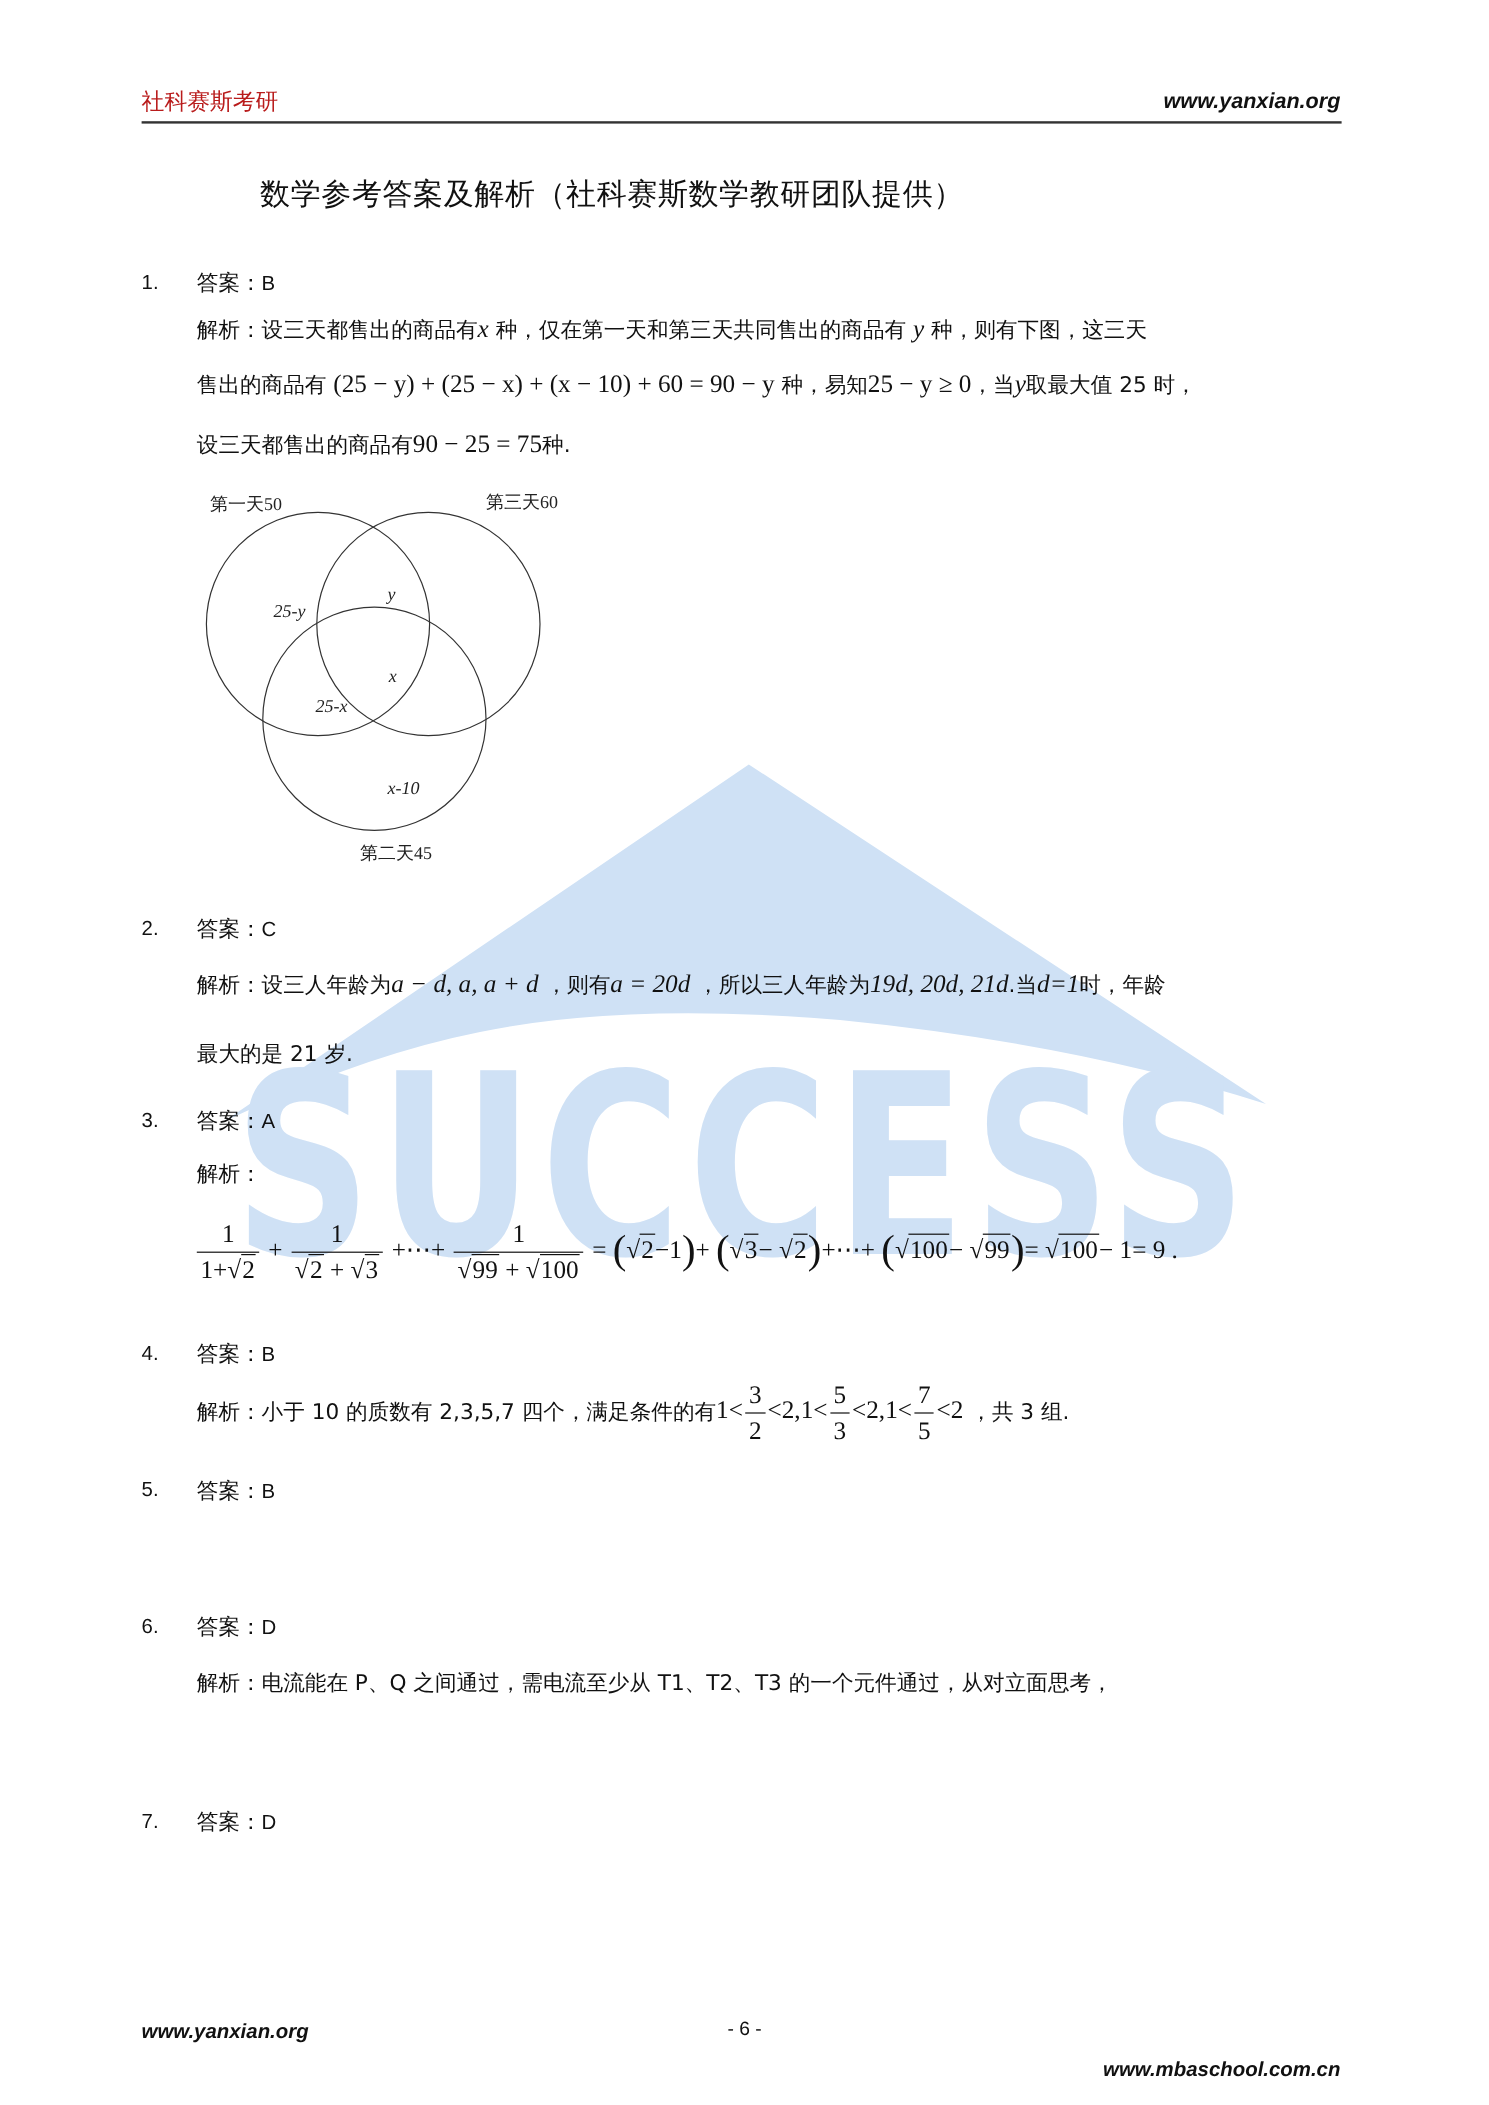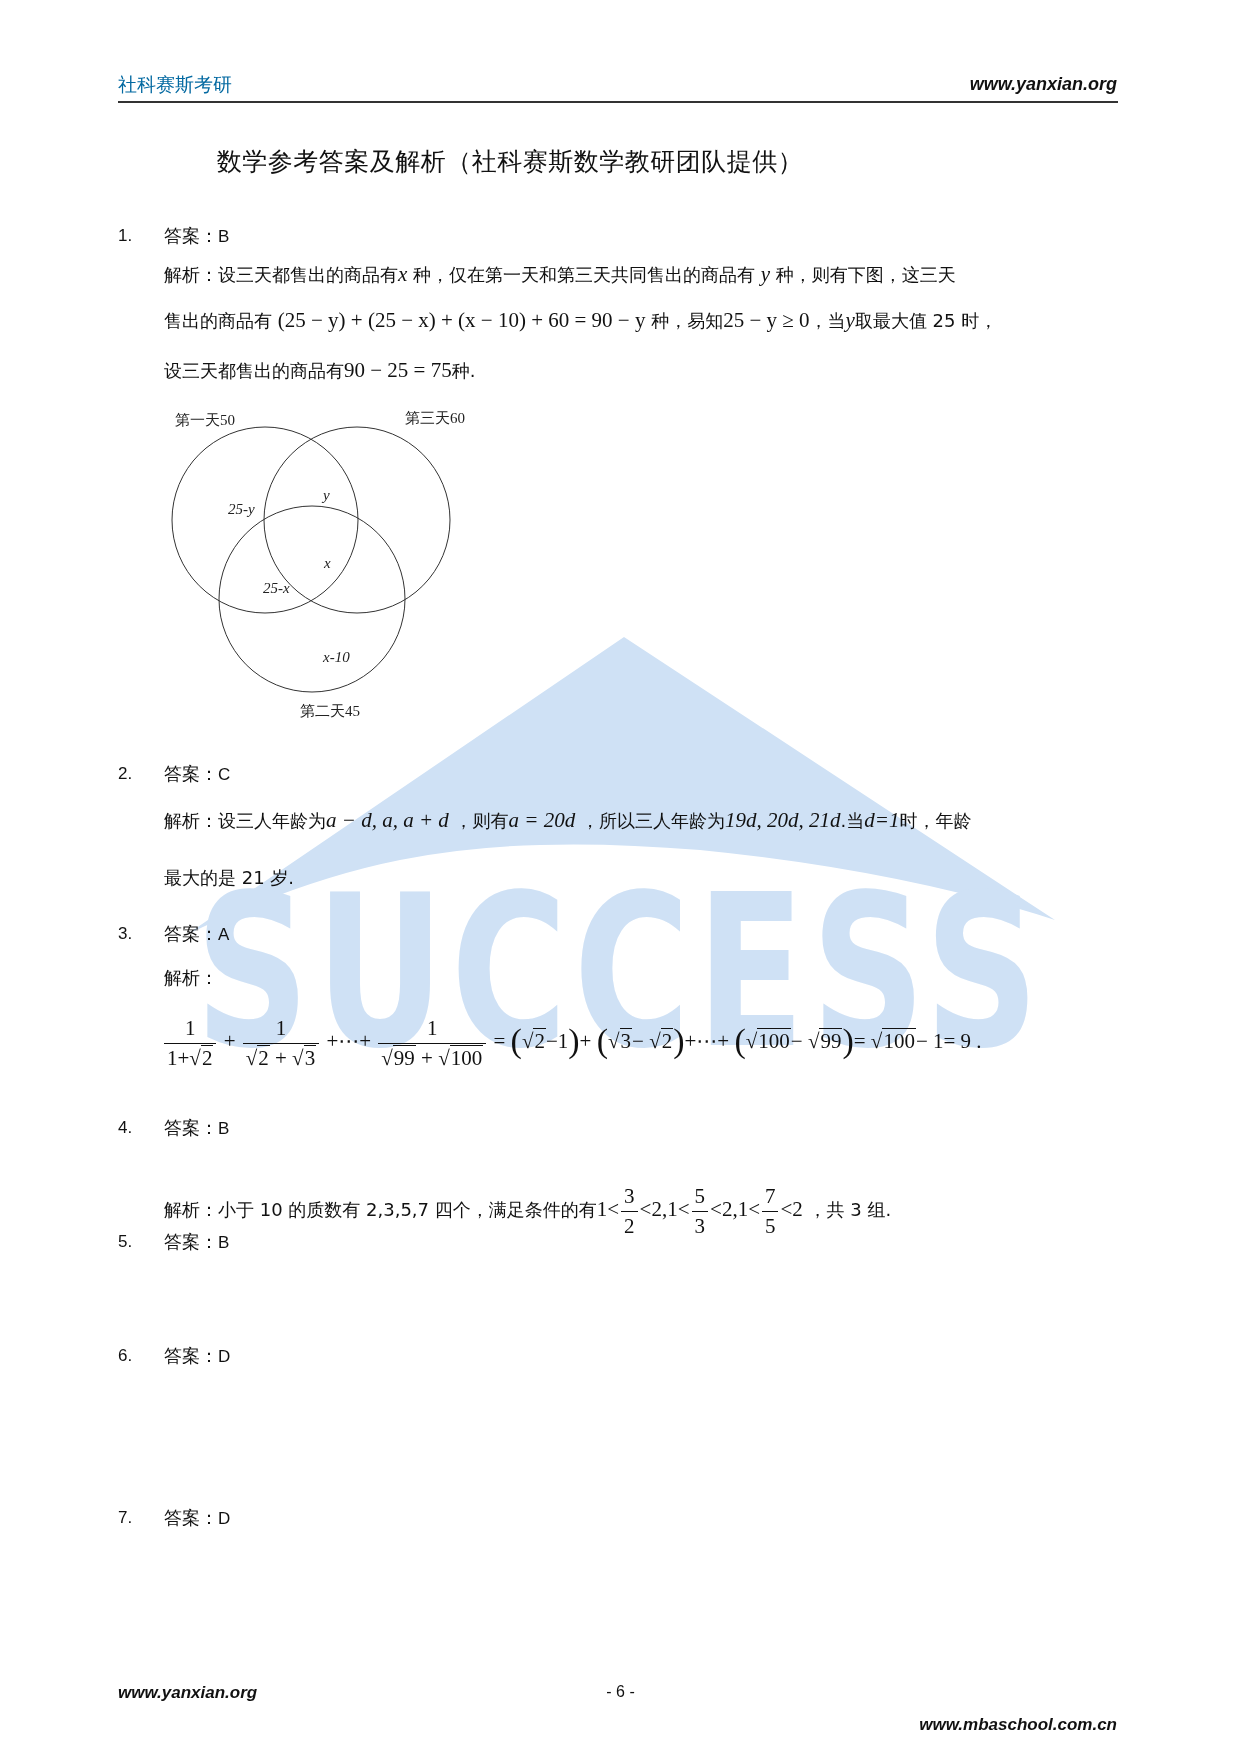--- a/index.html
+++ b/index.html
@@ -5,21 +5,21 @@
   html, body { margin: 0; padding: 0; background: #ffffff; }
   body { width: 1241px; height: 1754px; position: relative; overflow: hidden;
          font-family: "DejaVu Sans", "Liberation Sans", sans-serif; color: #111; }
   .page { position: absolute; left: 0; top: 0; width: 1241px; height: 1754px; }
 
   
   .watermark { position: absolute; left: 0; top: 0; width: 1241px; height: 1754px; z-index: 0; pointer-events: none; }
   .content { position: absolute; left: 0; top: 0; width: 1241px; height: 1754px; z-index: 1; }
 
   
-  .hdr-left { position: absolute; left: 118px; top: 72px; font-size: 19px; color: #0369a1; }
+  .hdr-left { position: absolute; left: 118px; top: 72px; font-size: 19px; color: #b91c1c; }
   .hdr-right { position: absolute; right: 124px; top: 74px; font-size: 18px; font-weight: bold; font-style: italic;
                font-family: "Liberation Sans", sans-serif; color: #111; }
   .hdr-rule { position: absolute; left: 118px; top: 101px; width: 1000px; height: 2px; background: #333; }
 
   .title { position: absolute; left: 0; width: 1020px; top: 145px; text-align: center; font-size: 25px; color: #111; letter-spacing: 0.5px; }
 
   .qnum { position: absolute; left: 118px; font-size: 17px; font-family: "Liberation Sans", sans-serif; }
   .line { position: absolute; left: 164px; font-size: 18px; white-space: nowrap; color: #111; }
   .math { font-family: "Liberation Serif", "DejaVu Serif", serif; font-size: 21px; }
   .mi { font-family: "Liberation Serif", serif; font-style: italic; font-size: 21px; }
@@ -116,21 +116,21 @@
           <span class="num">1</span>
           <span class="den"><span class="sqrt">√<span class="rad">99</span></span> + <span class="sqrt">√<span class="rad">100</span></span></span>
         </span>
       = <span class="bigparen">(</span>√<span class="sqrt"><span class="rad">2</span></span>−1<span class="bigparen">)</span>+ <span class="bigparen">(</span>√<span class="sqrt"><span class="rad">3</span></span>− √<span class="sqrt"><span class="rad">2</span></span><span class="bigparen">)</span>+⋯+ <span class="bigparen">(</span>√<span class="sqrt"><span class="rad">100</span></span>− √<span class="sqrt"><span class="rad">99</span></span><span class="bigparen">)</span>= √<span class="sqrt"><span class="rad">100</span></span>− 1<span>= 9</span> .
     </div>
 
     <div class="qnum" style="top:1118px;">4.</div>
     <div class="line" style="top:1116px;">
       <span>答案：</span><span class="ans-letter">B</span>
     </div>
-    <div class="line" style="top:1184px;">
+    <div class="line" style="top:1150px;">
       <span>解析：小于 10 的质数有 2,3,5,7 四个，满足条件的有</span><span class="math">1&lt;<span class="frac">
             <span class="num">3</span>
             <span class="den">2</span>
           </span>&lt;2,1&lt;<span class="frac">
             <span class="num">5</span>
             <span class="den">3</span>
           </span>&lt;2,1&lt;<span class="frac">
             <span class="num">7</span>
             <span class="den">5</span>
           </span>&lt;2</span> <span>，共 3 组.</span>
@@ -138,20 +138,21 @@
 
     <div class="qnum" style="top:1232px;">5.</div>
     <div class="line" style="top:1230px;">
       <span>答案：</span><span class="ans-letter">B</span>
     </div>
 
     <div class="qnum" style="top:1346px;">6.</div>
     <div class="line" style="top:1344px;">
       <span>答案：</span><span class="ans-letter">D</span>
     </div>
+    <div class="line" style="top:1390px;">解析：电流能在 P、Q 之间通过，需电流至少从 T1、T2、T3 的一个元件通过，从对立面思考，</div>
 
     <div class="qnum" style="top:1508px;">7.</div>
     <div class="line" style="top:1506px;">
       <span>答案：</span><span class="ans-letter">D</span>
     </div>
 
     <div class="footer-left">www.yanxian.org</div>
     <div class="footer-center">- 6 -</div>
     <div class="footer-right">www.mbaschool.com.cn</div>
   </div>

